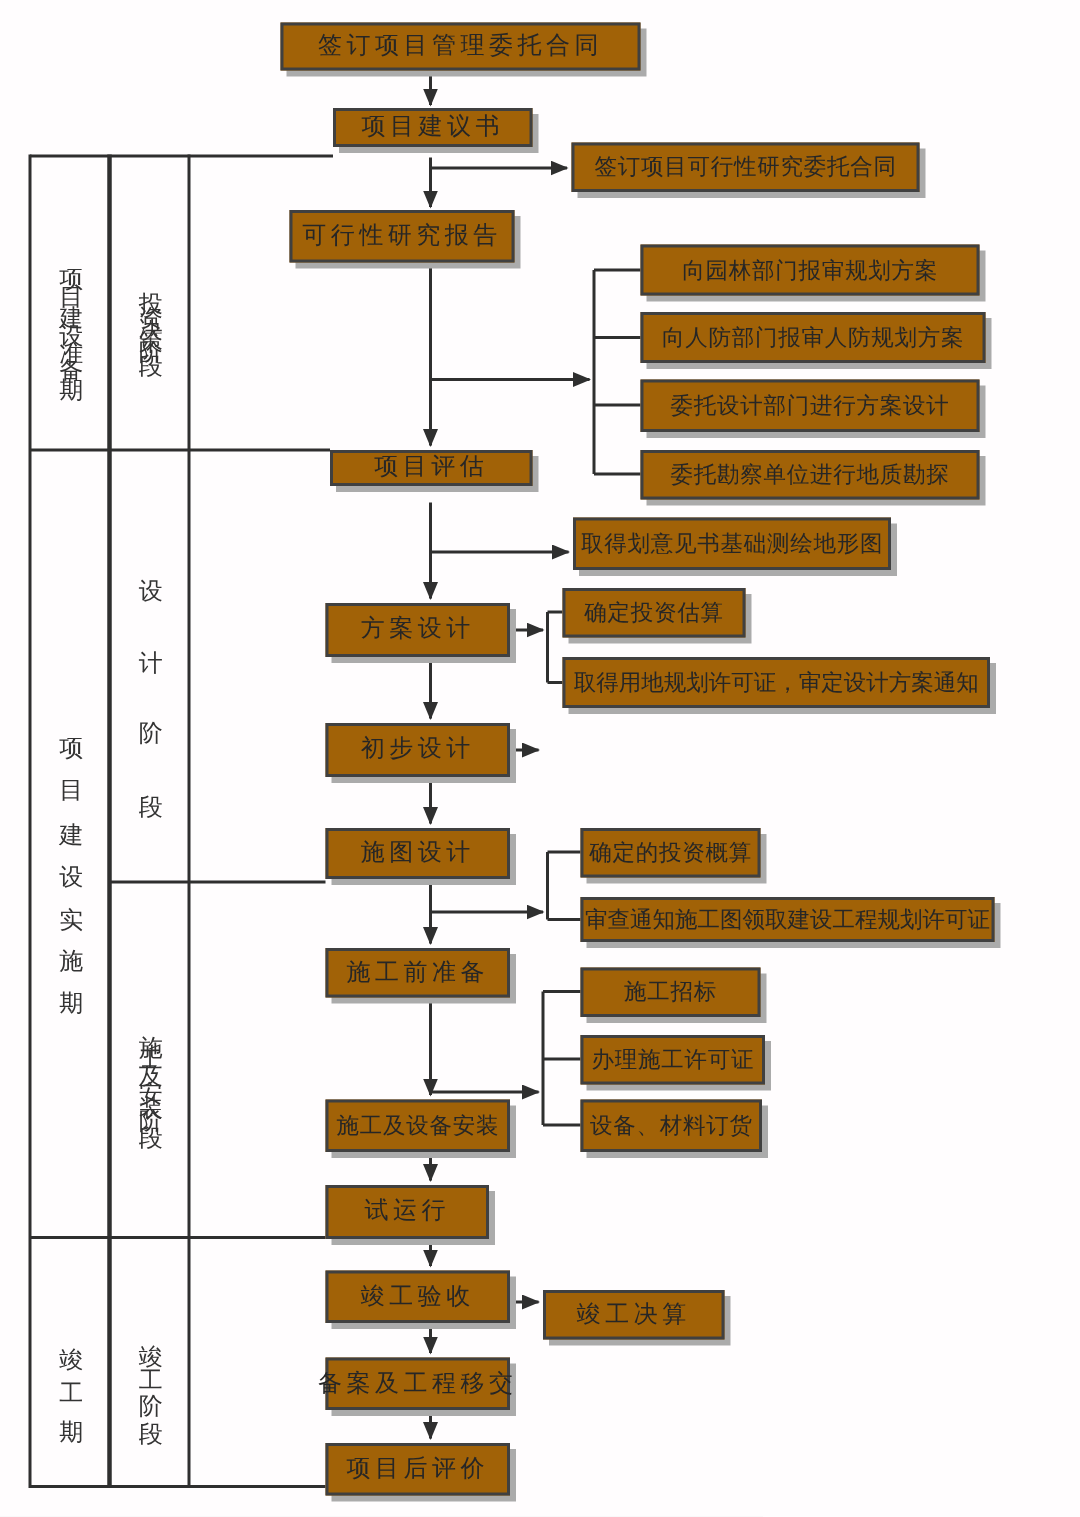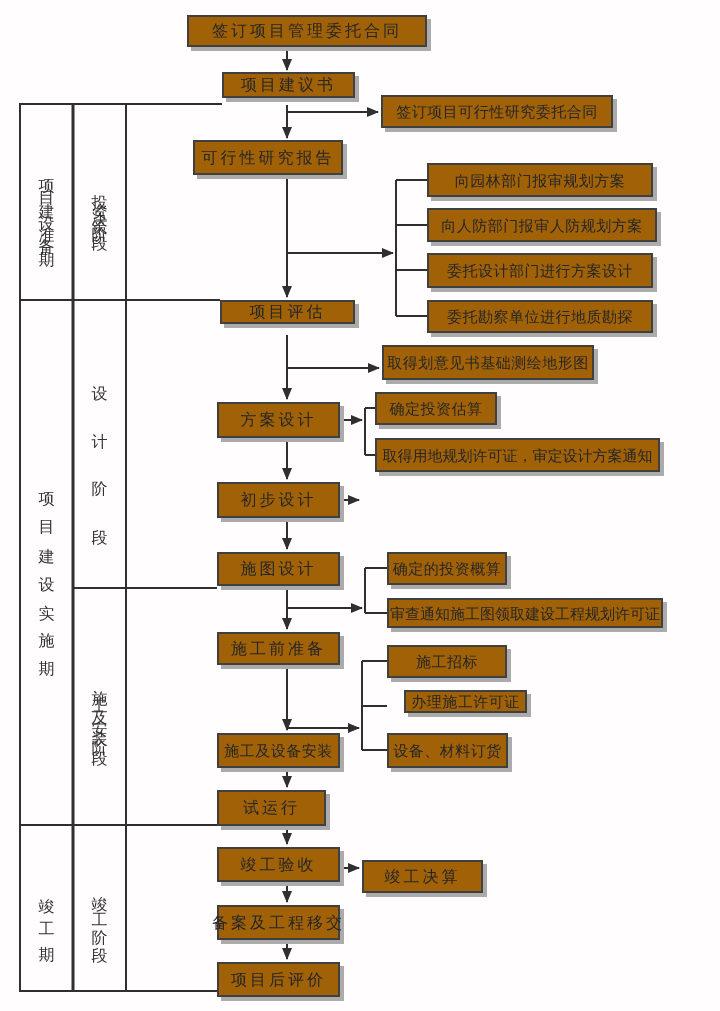--- a/index.html
+++ b/index.html
@@ -134,21 +134,21 @@
   <div class="box ls3" style="left:217px;top:552px;width:123px;height:34px">施图设计</div>
 
   <div class="box mid-text" style="left:387px;top:552px;width:120px;height:33px">确定的投资概算</div>
 
   <div class="box small-text" style="left:387px;top:598px;width:276px;height:30px">审查通知施工图领取建设工程规划许可证</div>
 
   <div class="box ls3" style="left:217px;top:632px;width:123px;height:33px">施工前准备</div>
 
   <div class="box mid-text" style="left:387px;top:645px;width:120px;height:33px">施工招标</div>
 
-  <div class="box mid-text" style="left:404px;top:690px;width:123px;height:23px">办理施工许可证</div>
+  <div class="box mid-text" style="left:387px;top:690px;width:123px;height:33px">办理施工许可证</div>
 
   <div class="box mid-text" style="left:387px;top:733px;width:121px;height:35px">设备、材料订货</div>
 
   <div class="box mid-text" style="left:217px;top:733px;width:123px;height:35px">施工及设备安装</div>
 
   <div class="box ls3" style="left:217px;top:790px;width:109px;height:36px">试运行</div>
 
   <div class="box ls3" style="left:217px;top:847px;width:123px;height:35px">竣工验收</div>
 
   <div class="box ls3" style="left:362px;top:860px;width:121px;height:33px">竣工决算</div>

